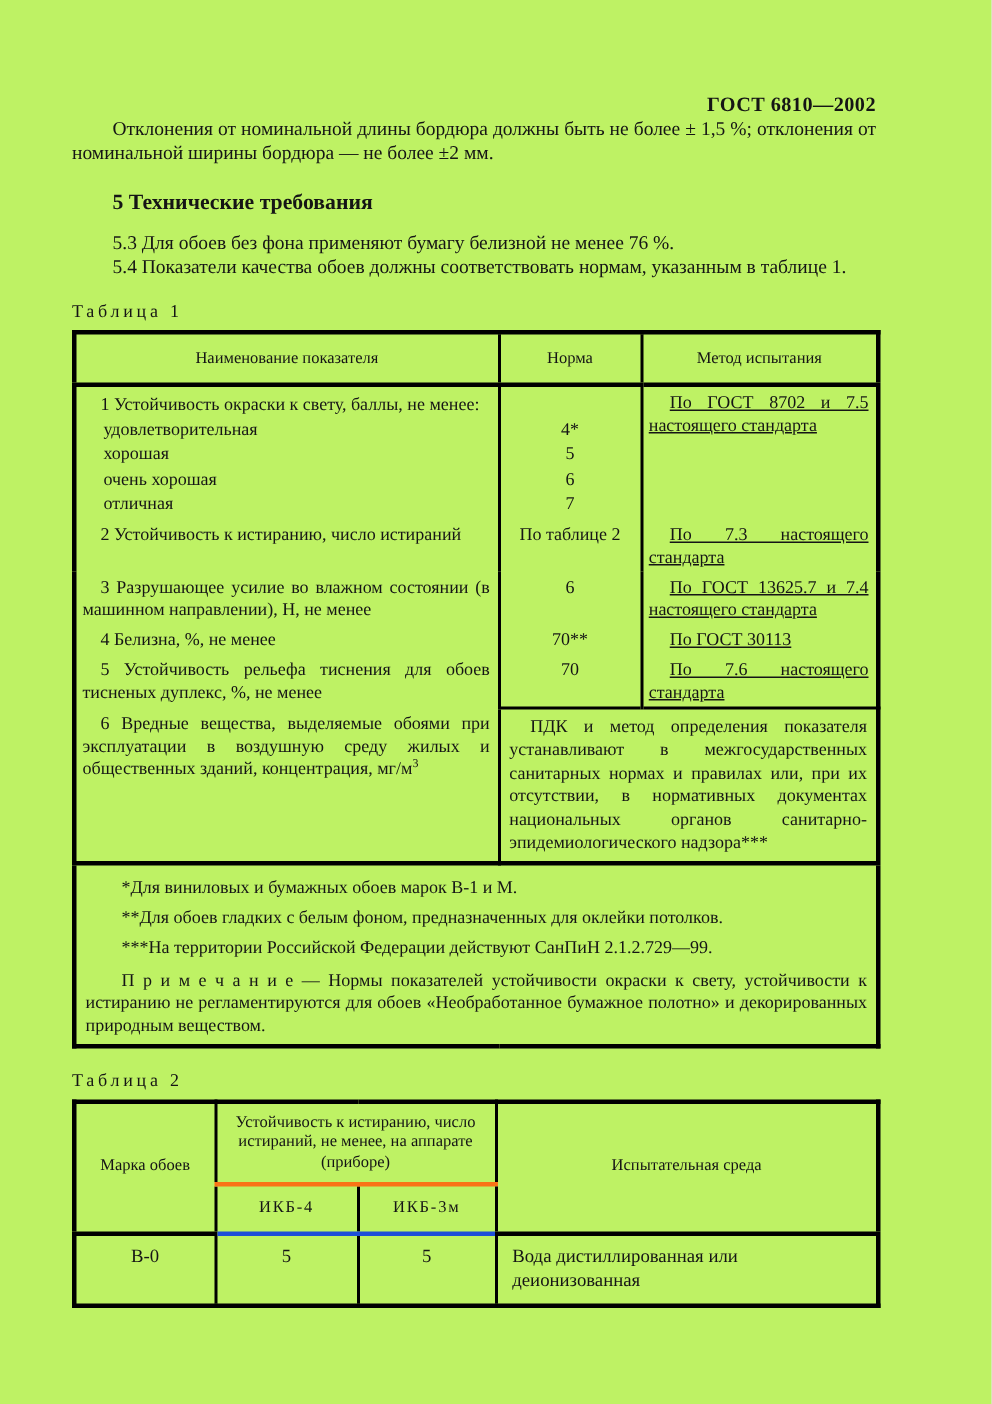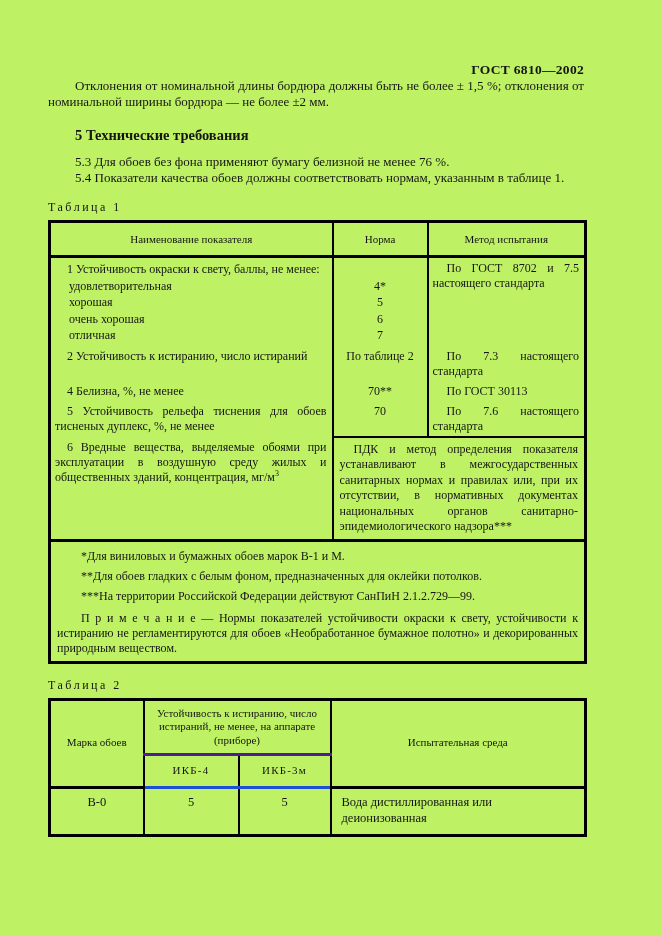--- a/index.html
+++ b/index.html
@@ -15,32 +15,32 @@
   .sec-heading{font-size:14.5px;font-weight:bold;margin:17px 0 10px 0;text-indent:27px;}
   .tbl-label{font-size:12px;letter-spacing:2.5px;margin:14px 0 5px 0;}
   table{border-collapse:collapse;width:536px;table-layout:fixed;}
   #t1,#t2{border:3px solid #000;}
   #t1 th,#t2 th{font-weight:normal;font-size:11px;text-align:center;vertical-align:middle;}
   #t1 thead th{border-bottom:3px solid #000;padding:10px 4px;}
   .v{border-left:2px solid #000;}
   #t1 td{font-size:12px;vertical-align:top;}
   #t1 td.name{padding:3px 5px 2px 4px;text-align:justify;text-indent:12px;}
   #t1 td.norm{text-align:center;padding:3px 2px 2px 2px;}
-  #t1 td.method{padding:3px 5px 2px 4px;text-align:justify;text-indent:14px;}
+  #t1 td.method{padding:3px 5px 2px 4px;text-align:justify;text-indent:14px;text-decoration:underline;}
   #t1 .line{line-height:16.5px;min-height:16.5px;}
   #t1 .line.sub{text-indent:14px;text-align:left;}
   #t1 td.merged{border-top:2px solid #000;border-left:2px solid #000;
     padding:4px 6px 4px 6px;text-align:justify;text-indent:14px;font-size:12px;line-height:15.5px;}
   #t1 td.fnbox{border-top:3px solid #000;padding:7px 6px 5px 6px;}
   .fnote{font-size:12px;line-height:15px;text-indent:24px;margin-bottom:5px;text-align:left;}
   .note{font-size:12px;line-height:15px;text-indent:24px;text-align:justify;margin-top:7px;}
   sup{font-size:8px;line-height:0;}
   #t2 th{padding:20px 6px;line-height:13.5px;}
   #t2 th.dev{letter-spacing:1.2px;border-bottom:3px solid #1d4ed8;padding:8px 4px;}
-  #t2 th.span-h{border-left:2px solid #000;border-bottom:3px solid #4c1d95;padding:6px 4px;}
+  #t2 th.span-h{border-left:2px solid #000;border-bottom:3px solid #f97316;padding:6px 4px;}
   #t2 th.side-h{border-bottom:3px solid #000;}
   #t2 td{font-size:12.5px;line-height:16.5px;padding:0 4px;vertical-align:top;}
   #t2 td.c{text-align:center;}
   #t2 td.l{text-align:left;padding-left:10px;}
   #t2 tbody tr:first-child td{padding-top:5px;}
   #t2 tbody tr:last-child td{padding-bottom:7px;}
 </style>
 </head>
 <body>
 
@@ -92,20 +92,25 @@
               </div>
           </td>
           <td class="method v">По ГОСТ 8702 и 7.5 настоящего стандарта</td>
         </tr>
         <tr>
           <td class="name">2 Устойчивость к истиранию, число истираний</td>
           <td class="norm v">По таблице 2</td>
           <td class="method v">По 7.3 настоящего стандарта</td>
         </tr>
         <tr>
+          <td class="name">3 Разрушающее усилие во влажном состоянии (в машинном направлении), Н, не менее</td>
+          <td class="norm v">6</td>
+          <td class="method v">По ГОСТ 13625.7 и 7.4 настоящего стандарта</td>
+        </tr>
+        <tr>
           <td class="name">4 Белизна, %, не менее</td>
           <td class="norm v">70**</td>
           <td class="method v">По ГОСТ 30113</td>
         </tr>
         <tr>
           <td class="name">5 Устойчивость рельефа тиснения для обоев тисненых дуплекс, %, не менее</td>
           <td class="norm v">70</td>
           <td class="method v">По 7.6 настоящего стандарта</td>
         </tr>
         <tr>

